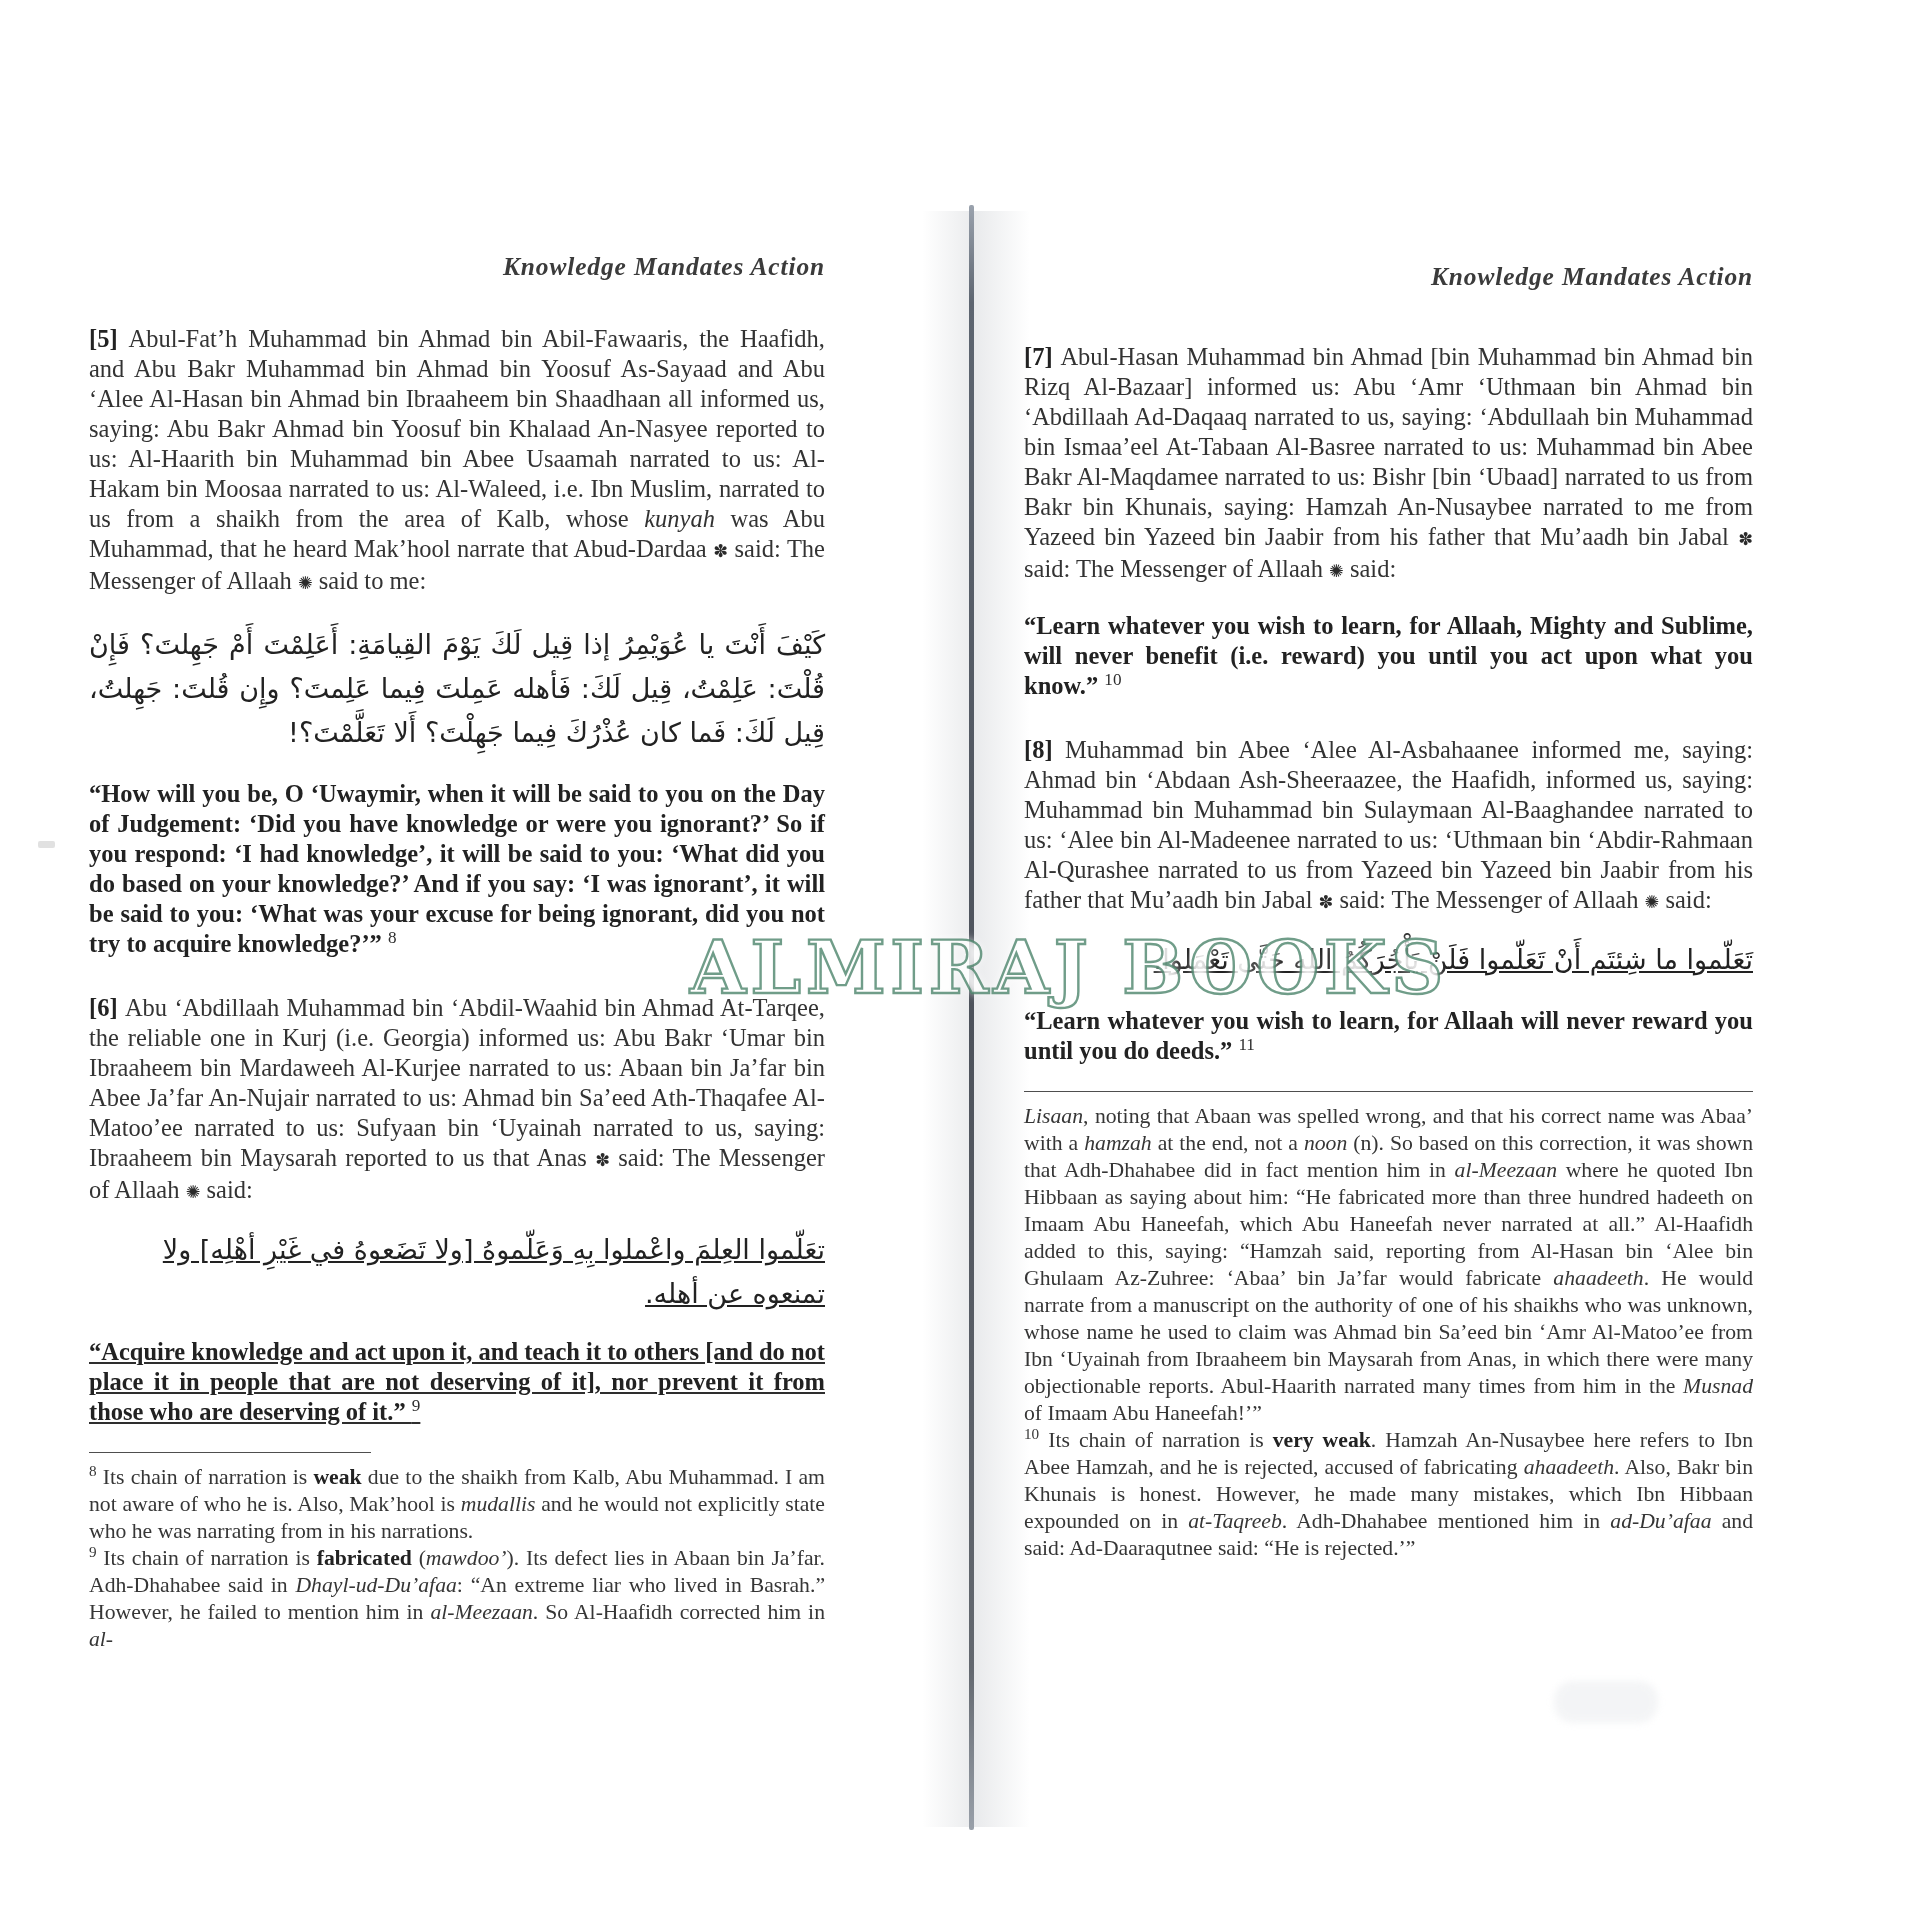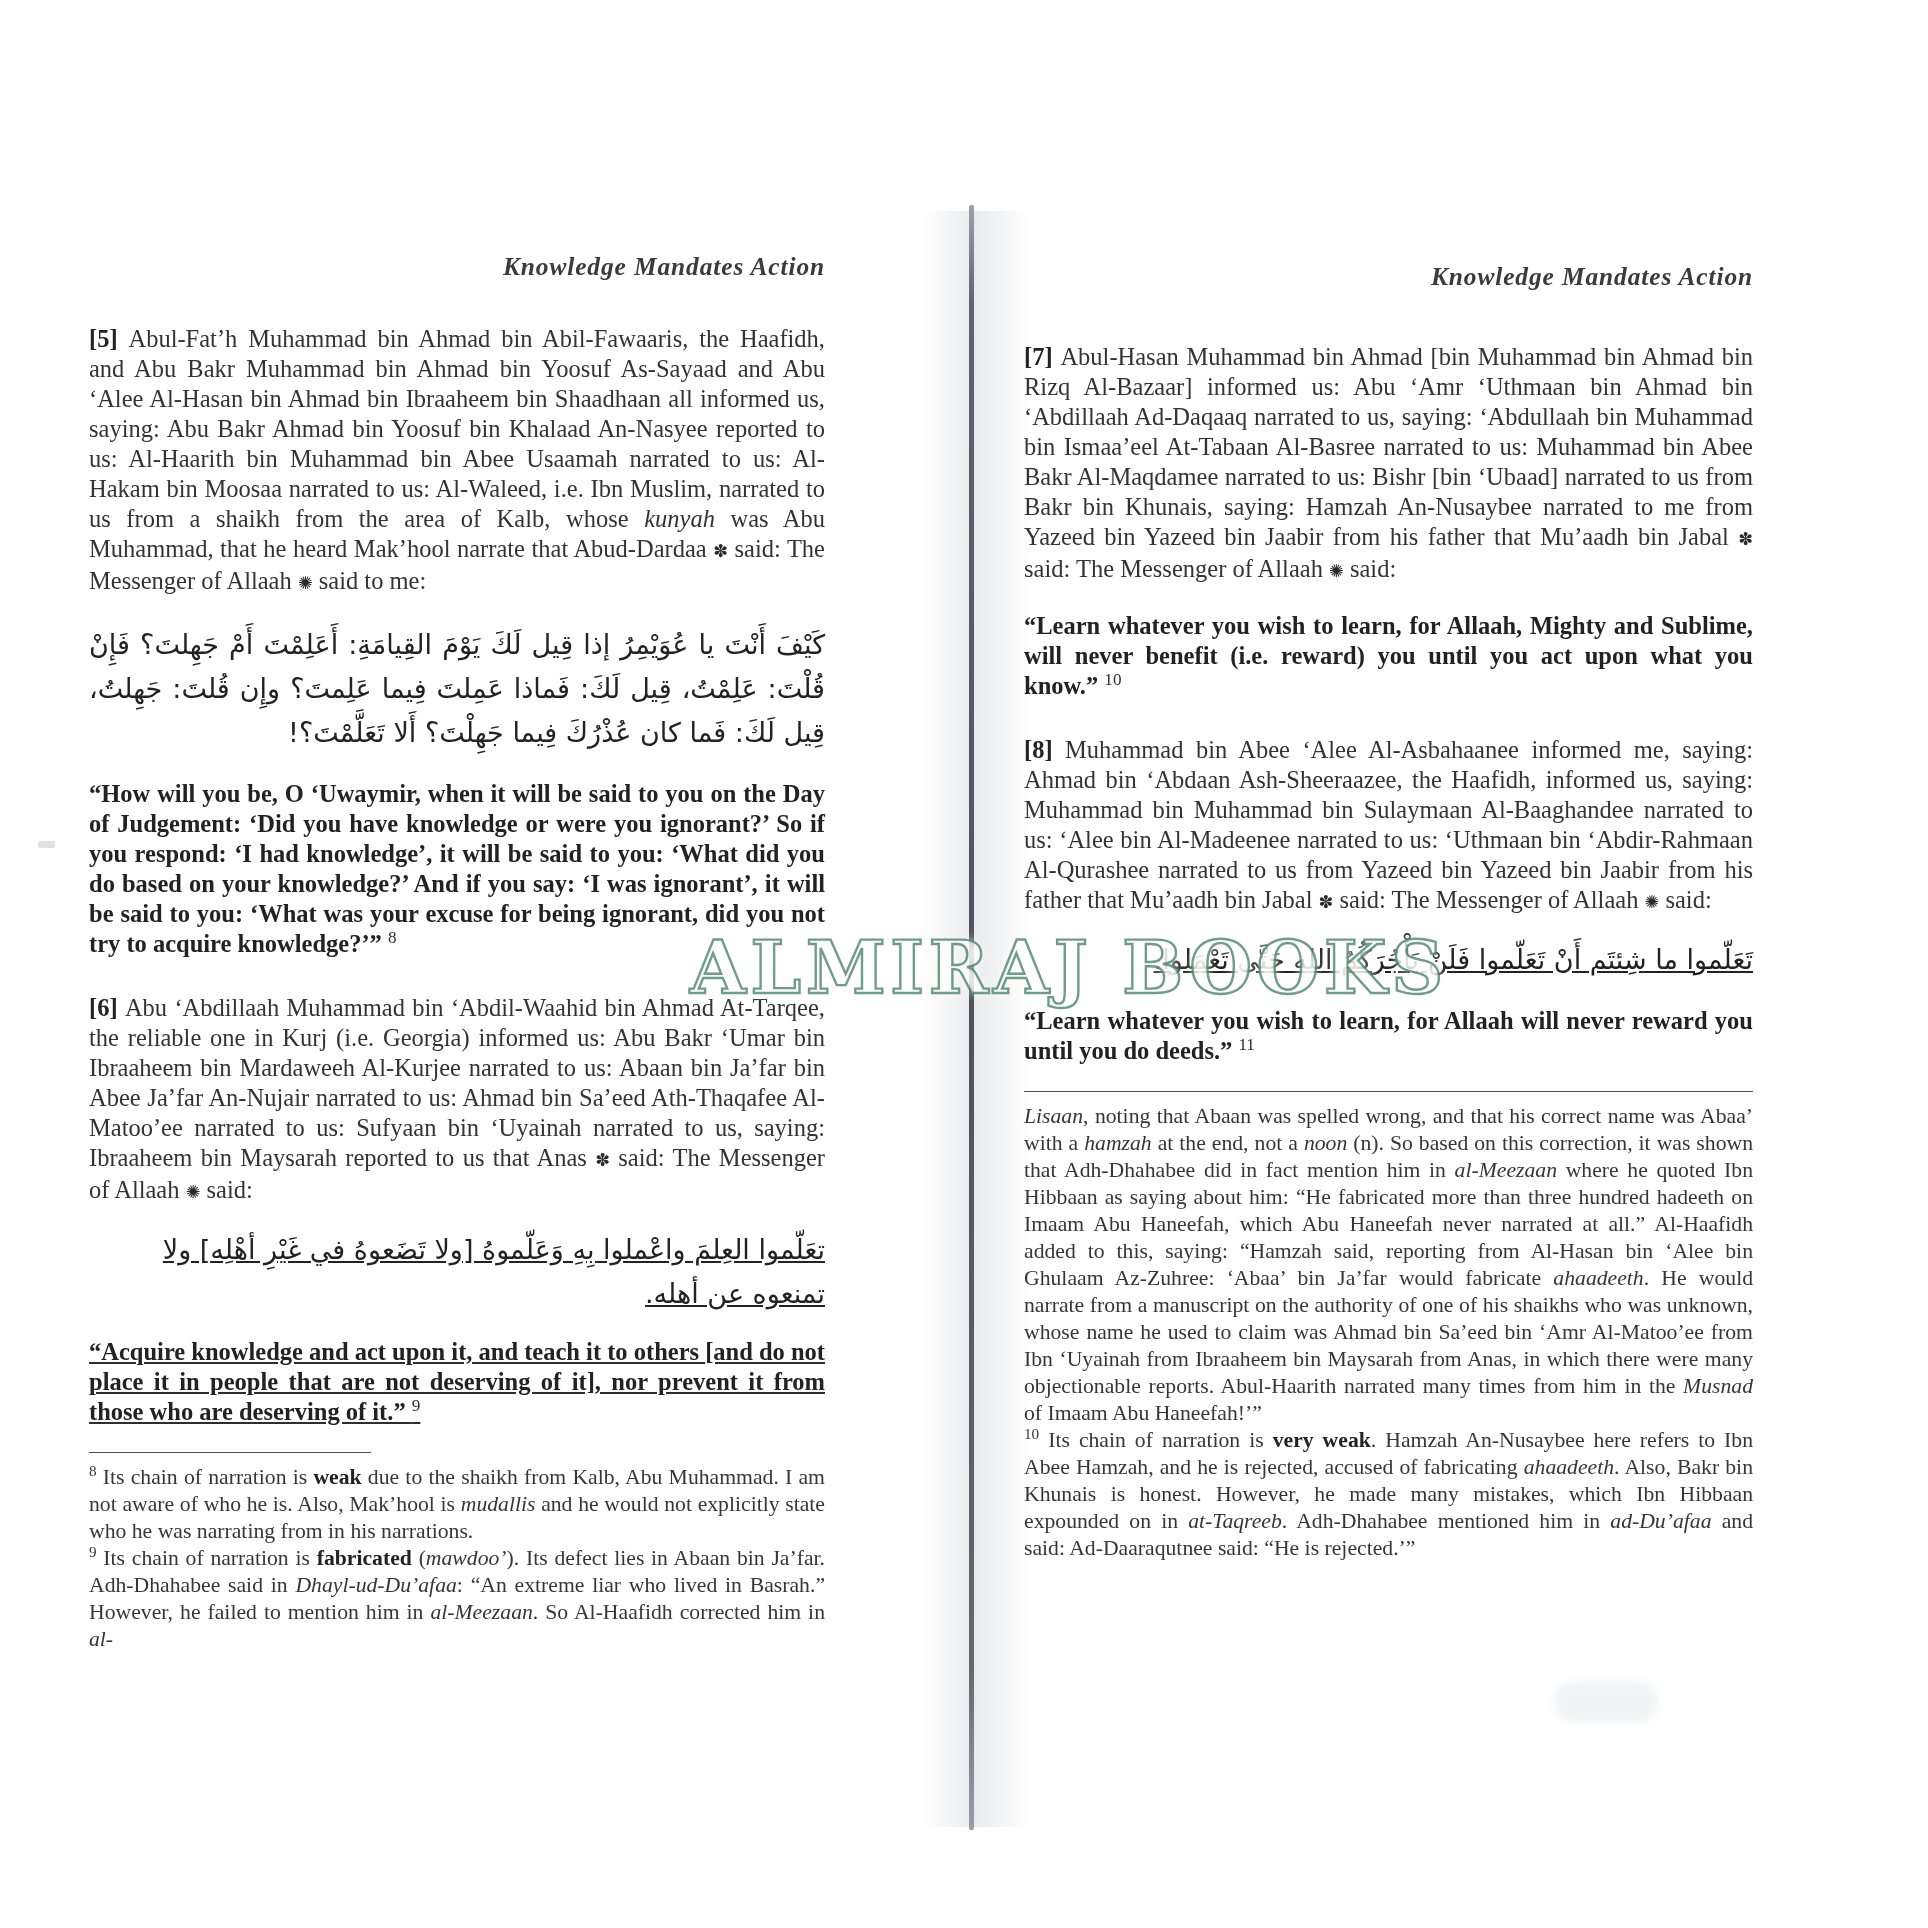--- a/index.html
+++ b/index.html
@@ -93,21 +93,21 @@
 <div class="shade-r"></div>
 <div class="gutter"></div>
 <div class="artifact"></div>
 <div class="smudge"></div>
 
 <div class="page page-left">
   <div class="runhead">Knowledge Mandates Action</div>
 
   <div class="para"><span class="sg-b">[5] </span><span>Abul-Fat’h Muhammad bin Ahmad bin Abil-Fawaaris, the Haafidh, and Abu Bakr Muhammad bin Ahmad bin Yoosuf As-Sayaad and Abu ‘Alee Al-Hasan bin Ahmad bin Ibraaheem bin Shaadhaan all informed us, saying: Abu Bakr Ahmad bin Yoosuf bin Khalaad An-Nasyee reported to us: Al-Haarith bin Muhammad bin Abee Usaamah narrated to us: Al-Hakam bin Moosaa narrated to us: Al-Waleed, i.e. Ibn Muslim, narrated to us from a shaikh from the area of Kalb, whose </span><span class="sg-i">kunyah</span><span> was Abu Muhammad, that he heard Mak’hool narrate that Abud-Dardaa </span><span class="sg-sym">✽</span><span> said: The Messenger of Allaah </span><span class="sg-sym">✺</span><span> said to me:</span></div>
 
-  <div class="arabic mt-ar">كَيْفَ أَنْتَ يا عُوَيْمِرُ إذا قِيل لَكَ يَوْمَ القِيامَةِ: أَعَلِمْتَ أَمْ جَهِلتَ؟ فَإِنْ قُلْتَ: عَلِمْتُ، قِيل لَكَ: فَماذا عَمِلتَ فِيما عَلِمتَ؟ وإِن قُلتَ: جَهِلتُ، قِيل لَكَ: فَما كان عُذْرُكَ فِيما جَهِلْتَ؟ أَلا تَعَلَّمْتَ؟!</div>
+  <div class="arabic mt-ar">كَيْفَ أَنْتَ يا عُوَيْمِرُ إذا قِيل لَكَ يَوْمَ القِيامَةِ: أَعَلِمْتَ أَمْ جَهِلتَ؟ فَإِنْ قُلْتَ: عَلِمْتُ، قِيل لَكَ: فَأهله عَمِلتَ فِيما عَلِمتَ؟ وإِن قُلتَ: جَهِلتُ، قِيل لَكَ: فَما كان عُذْرُكَ فِيما جَهِلْتَ؟ أَلا تَعَلَّمْتَ؟!</div>
 
   <div class="trans mt-tr"><span class="sg-b">“How will you be, O ‘Uwaymir, when it will be said to you on the Day of Judgement: ‘Did you have knowledge or were you ignorant?’ So if you respond: ‘I had knowledge’, it will be said to you: ‘What did you do based on your knowledge?’ And if you say: ‘I was ignorant’, it will be said to you: ‘What was your excuse for being ignorant, did you not try to acquire knowledge?’” </span><span class="sg-sup">8</span></div>
 
   <div class="para mt-para"><span class="sg-b">[6] </span><span>Abu ‘Abdillaah Muhammad bin ‘Abdil-Waahid bin Ahmad At-Tarqee, the reliable one in Kurj (i.e. Georgia) informed us: Abu Bakr ‘Umar bin Ibraaheem bin Mardaweeh Al-Kurjee narrated to us: Abaan bin Ja’far bin Abee Ja’far An-Nujair narrated to us: Ahmad bin Sa’eed Ath-Thaqafee Al-Matoo’ee narrated to us: Sufyaan bin ‘Uyainah narrated to us, saying: Ibraaheem bin Maysarah reported to us that Anas </span><span class="sg-sym">✽</span><span> said: The Messenger of Allaah </span><span class="sg-sym">✺</span><span> said:</span></div>
 
   <div class="arabic single mt-sm">تعَلّموا العِلمَ واعْملوا بِهِ وَعَلّموهُ [ولا تَضَعوهُ في غَيْرِ أهْلِه] ولا تمنعوه عن أهله.</div>
 
   <div class="trans mt-sm"><span class="sg-b">“Acquire knowledge and act upon it, and teach it to others [and do not place it in people that are not deserving of it], nor prevent it from those who are deserving of it.” </span><span class="sg-sup">9</span></div>
 
   <div class="divider short"></div>

